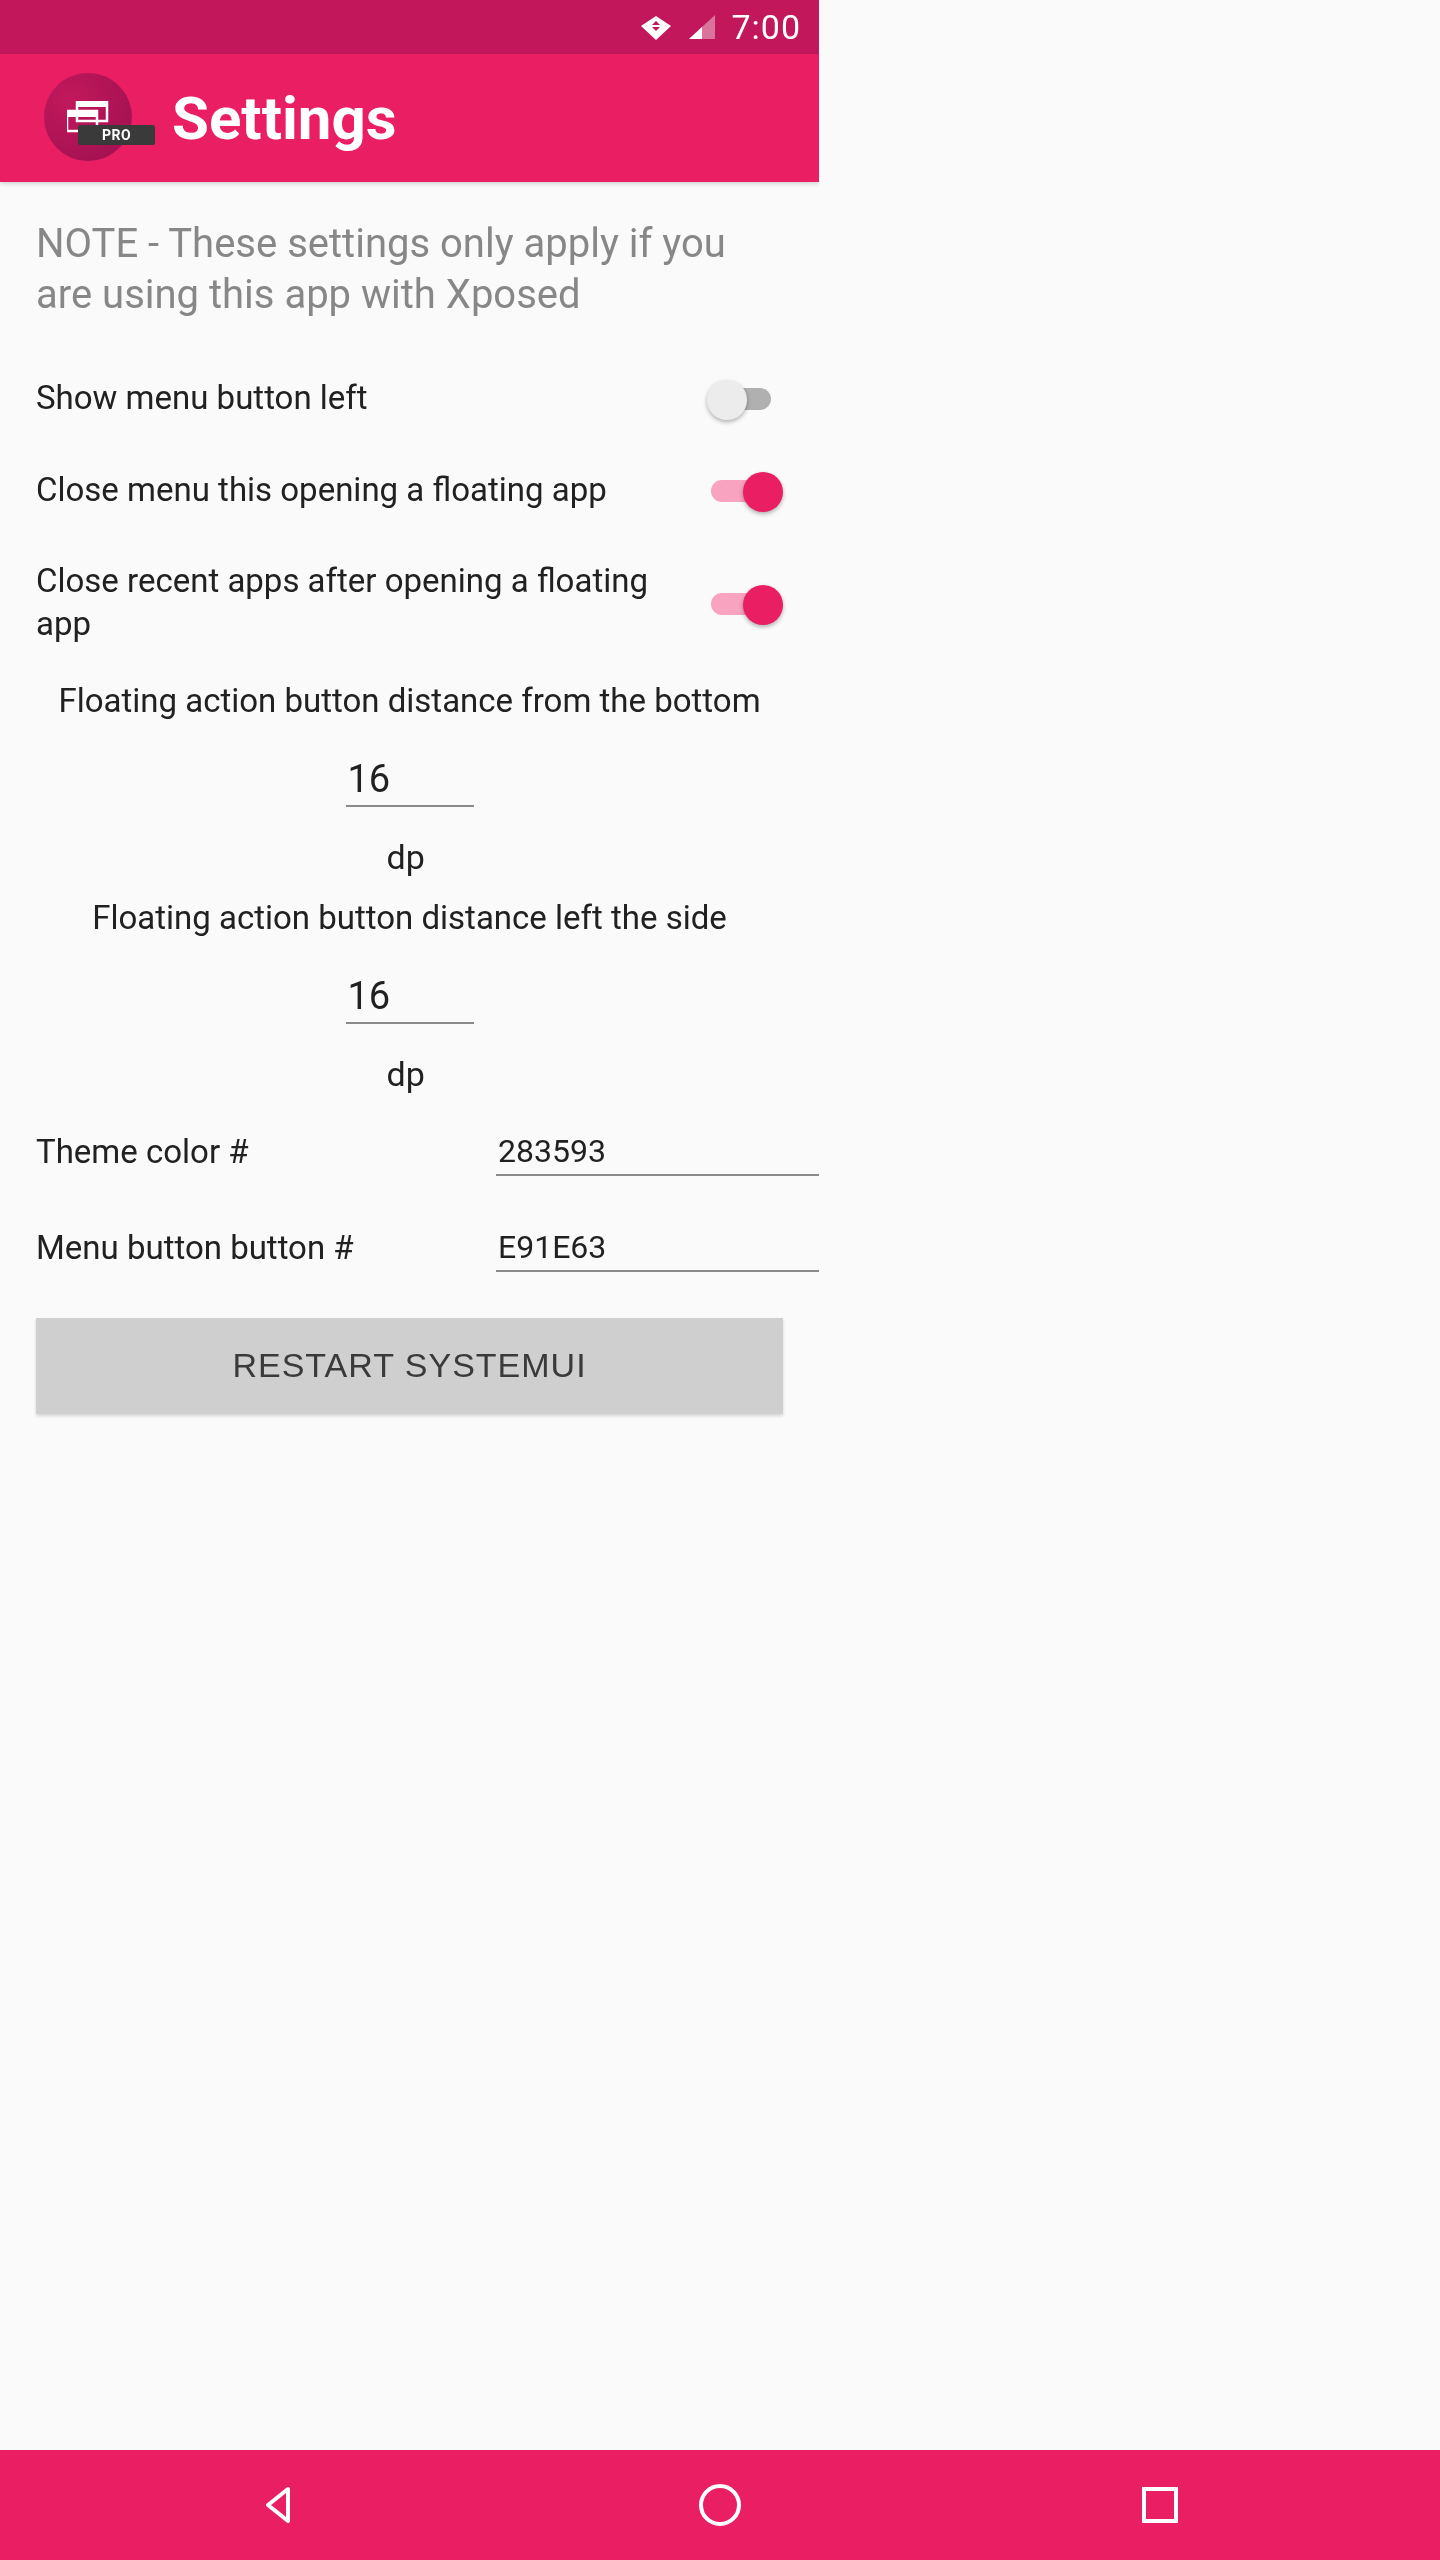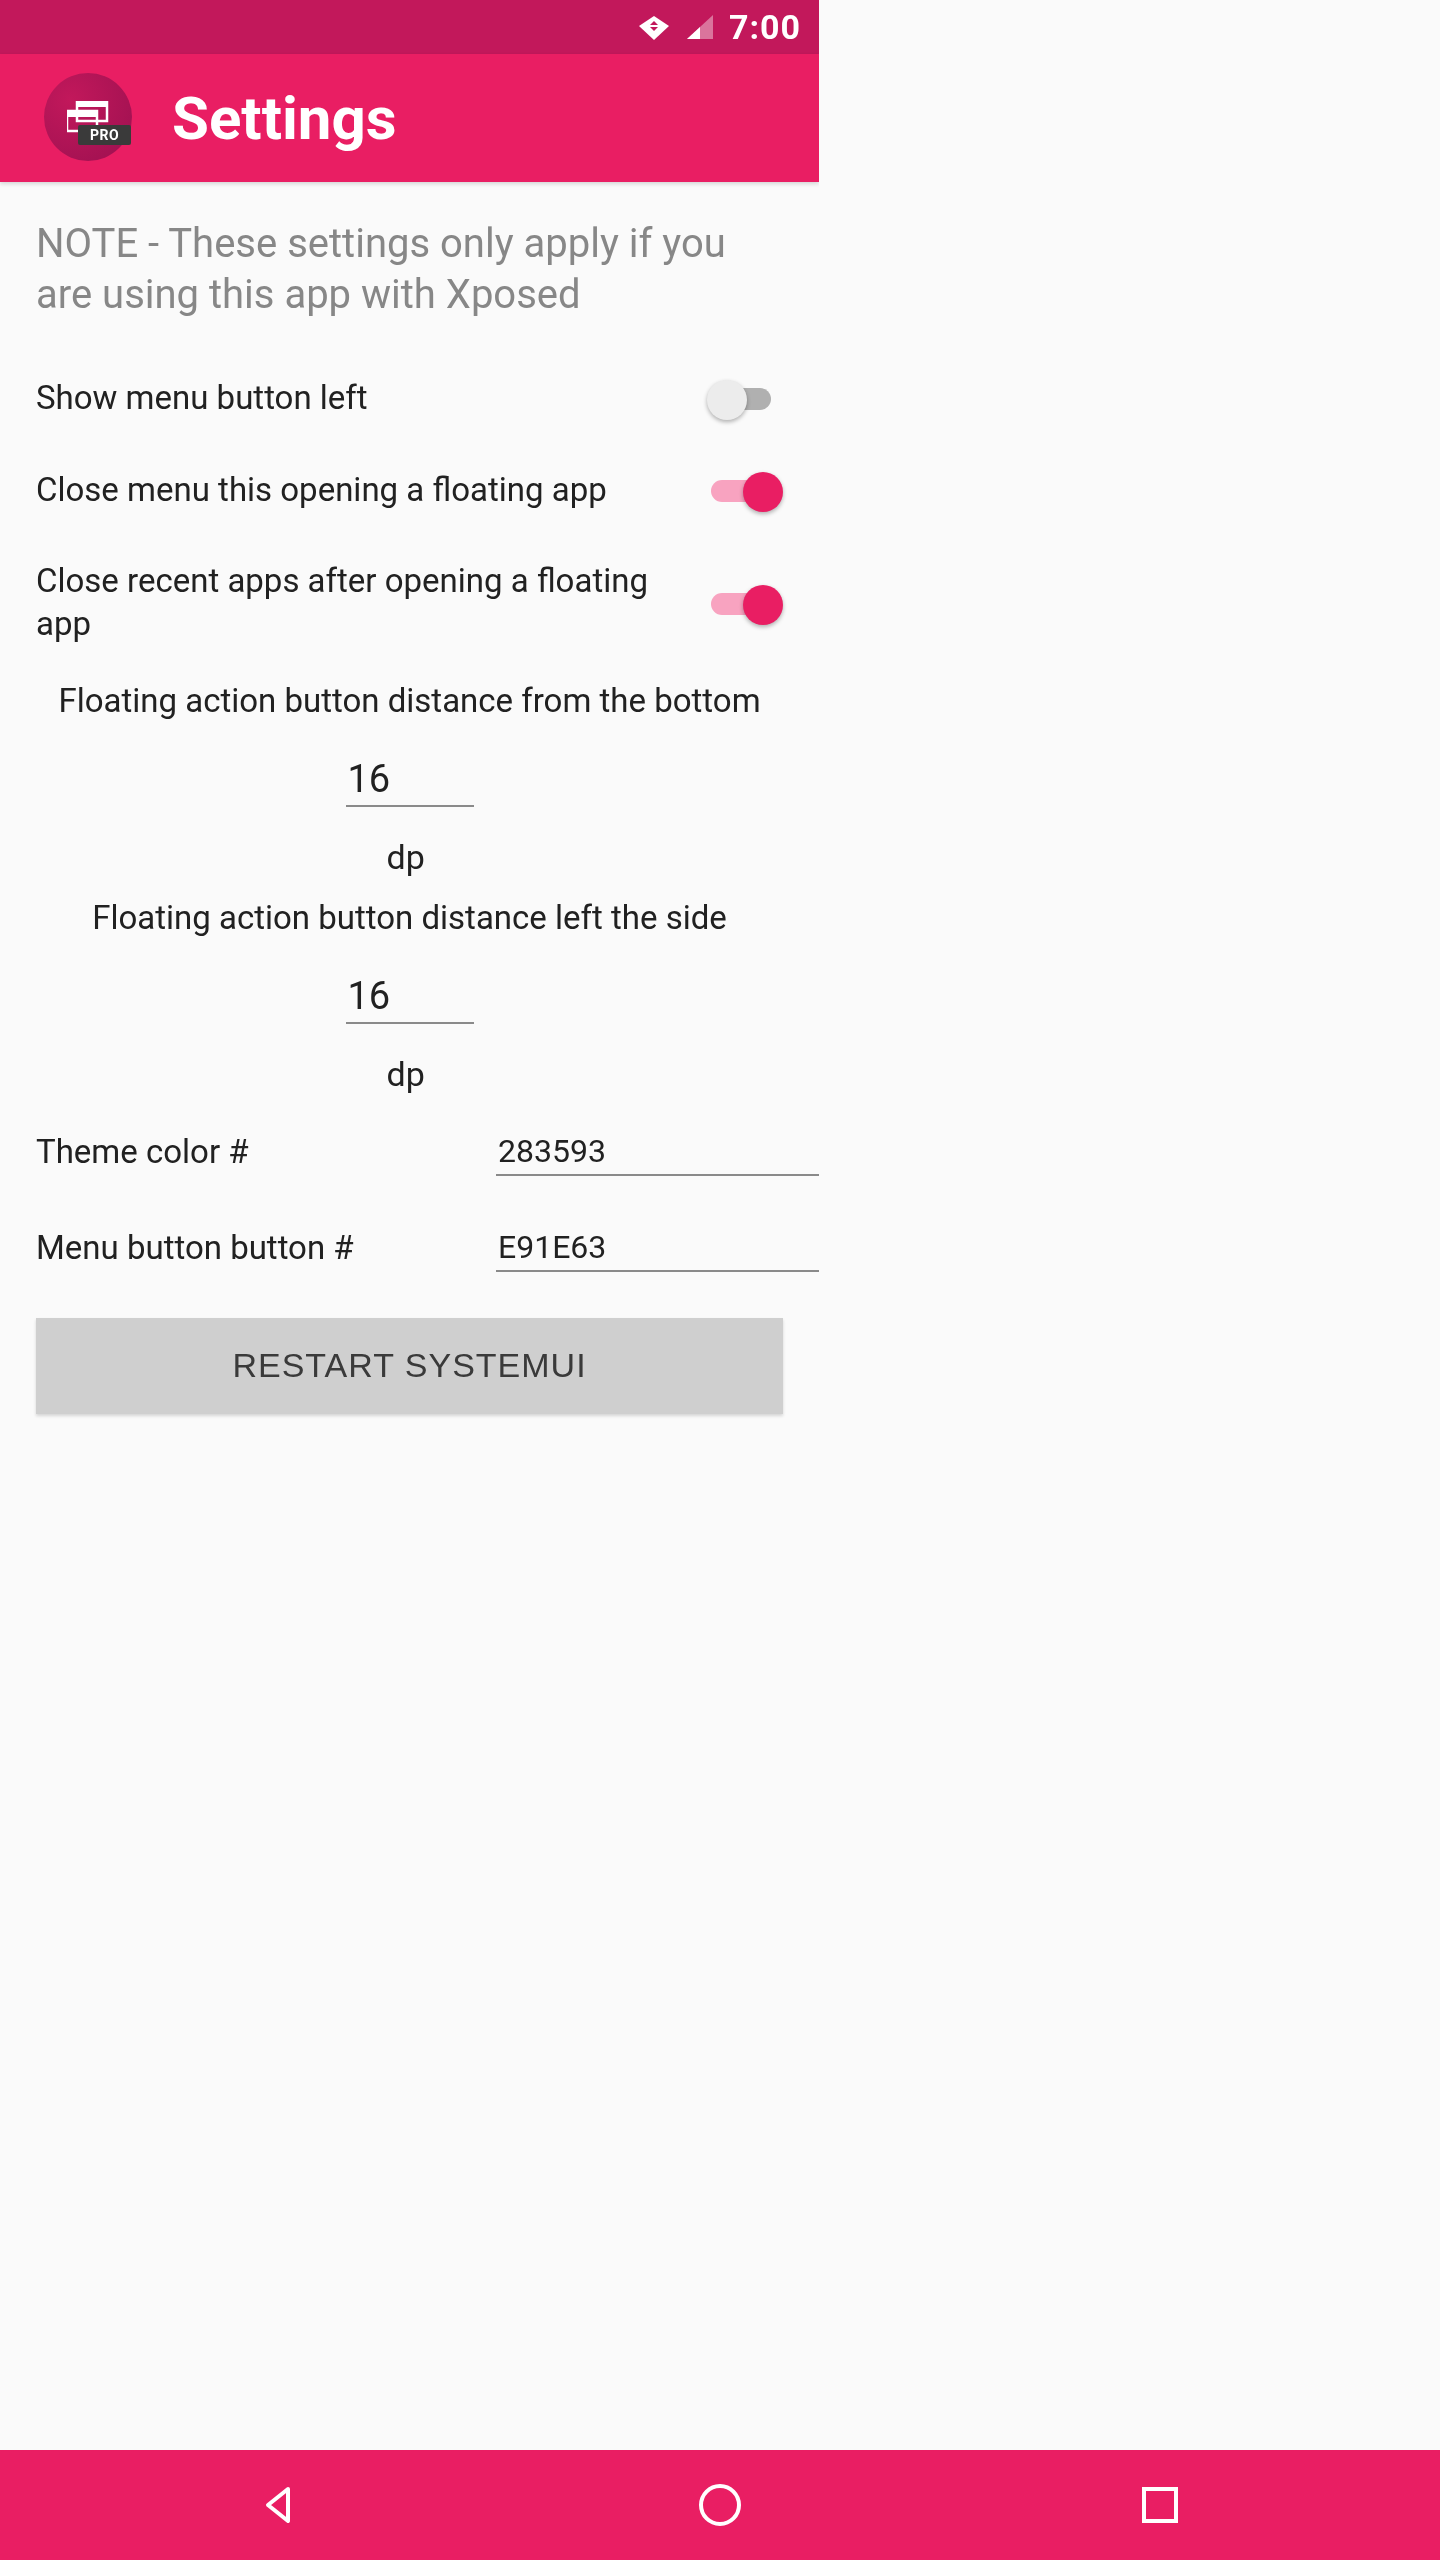--- a/index.html
+++ b/index.html
@@ -18,21 +18,21 @@
     justify-content: flex-end;
     padding: 0 18px;
     color: #fff;
     font-size: 32px;
     font-weight: 400;
     gap: 14px;
   }
   .status-bar .time {
     font-size: 34px;
     letter-spacing: 1px;
-    font-weight: 700;
+    font-weight: 400;
   }
   .wifi-icon, .signal-icon {
     display: inline-flex;
     align-items: center;
   }
   .app-bar {
     height: 128px;
     background: #e91e63;
     display: flex;
     align-items: center;
@@ -64,21 +64,21 @@
   }
   .app-icon-pro {
     position: absolute;
     z-index: 3;
     bottom: 18px;
     left: 34px;
     background: #3a3a3a;
     color: #fff;
     font-size: 14px;
     font-weight: 700;
-    padding: 2px 12px;
+    padding: 2px 24px;
     border-radius: 2px;
     letter-spacing: 0.5px;
   }
   .app-title {
     color: #ffffff;
     font-size: 60px;
     font-weight: 700;
   }
   .content {
     padding: 36px 36px 0 36px;

